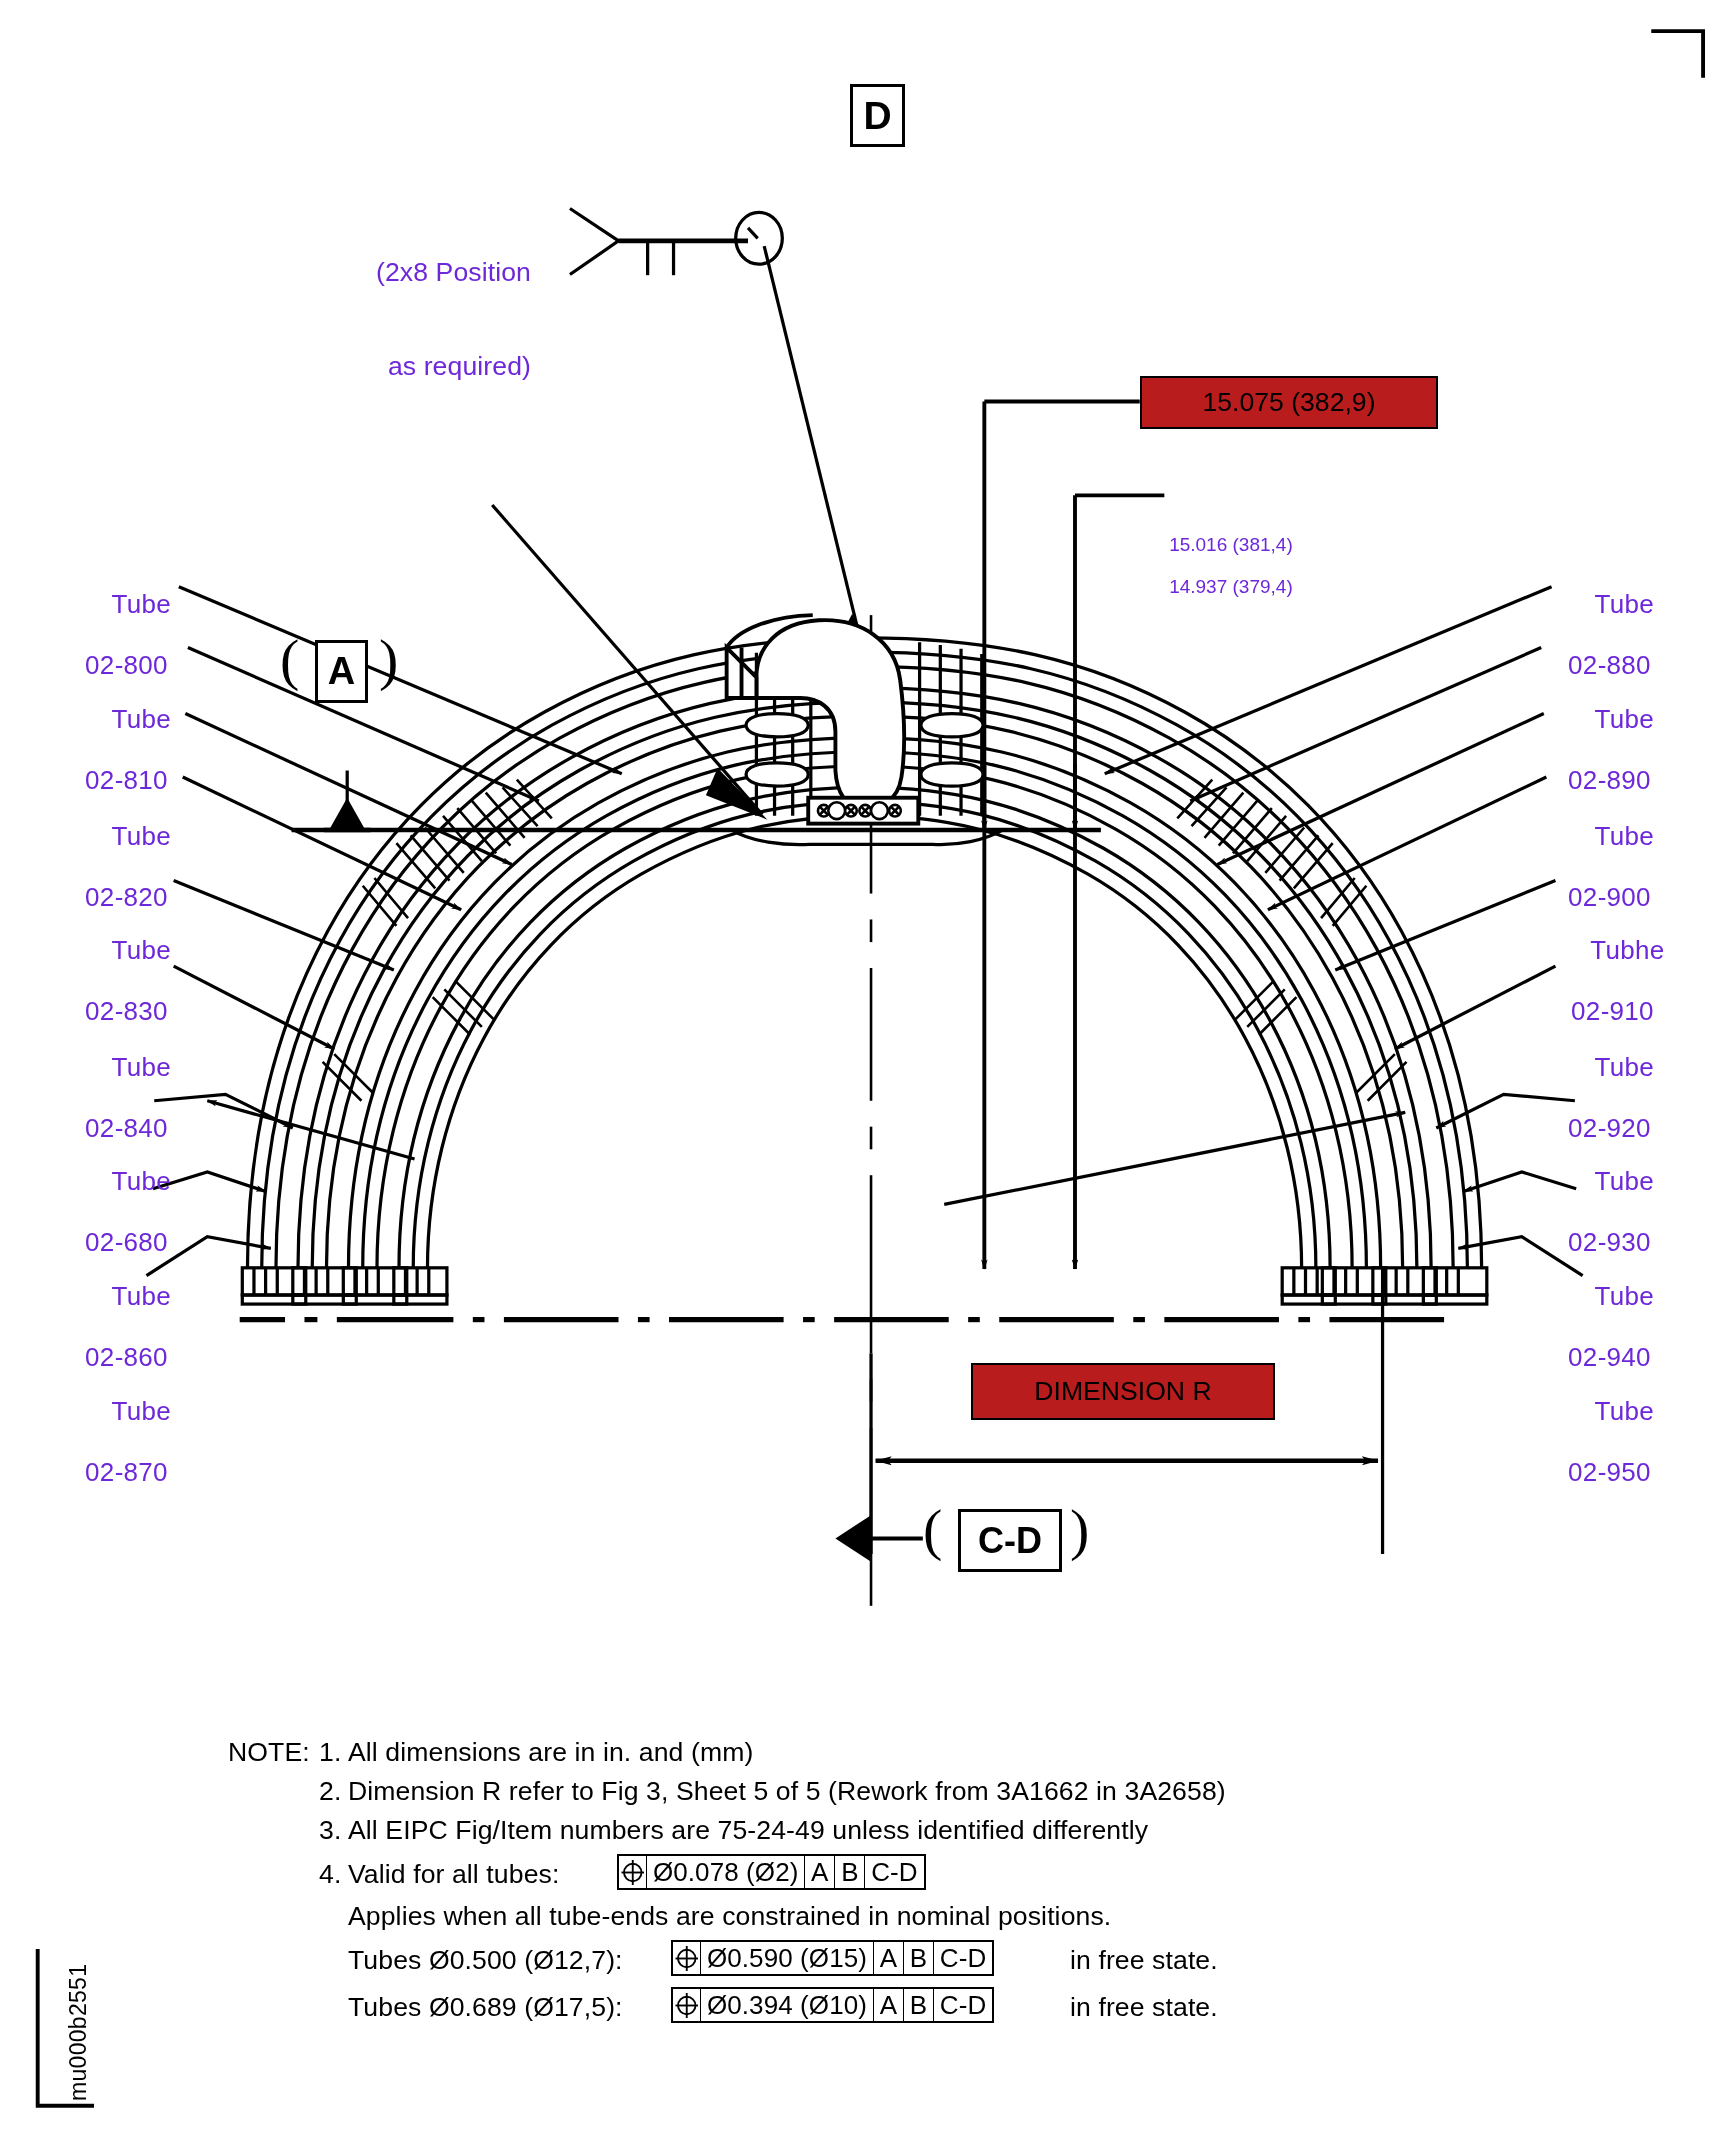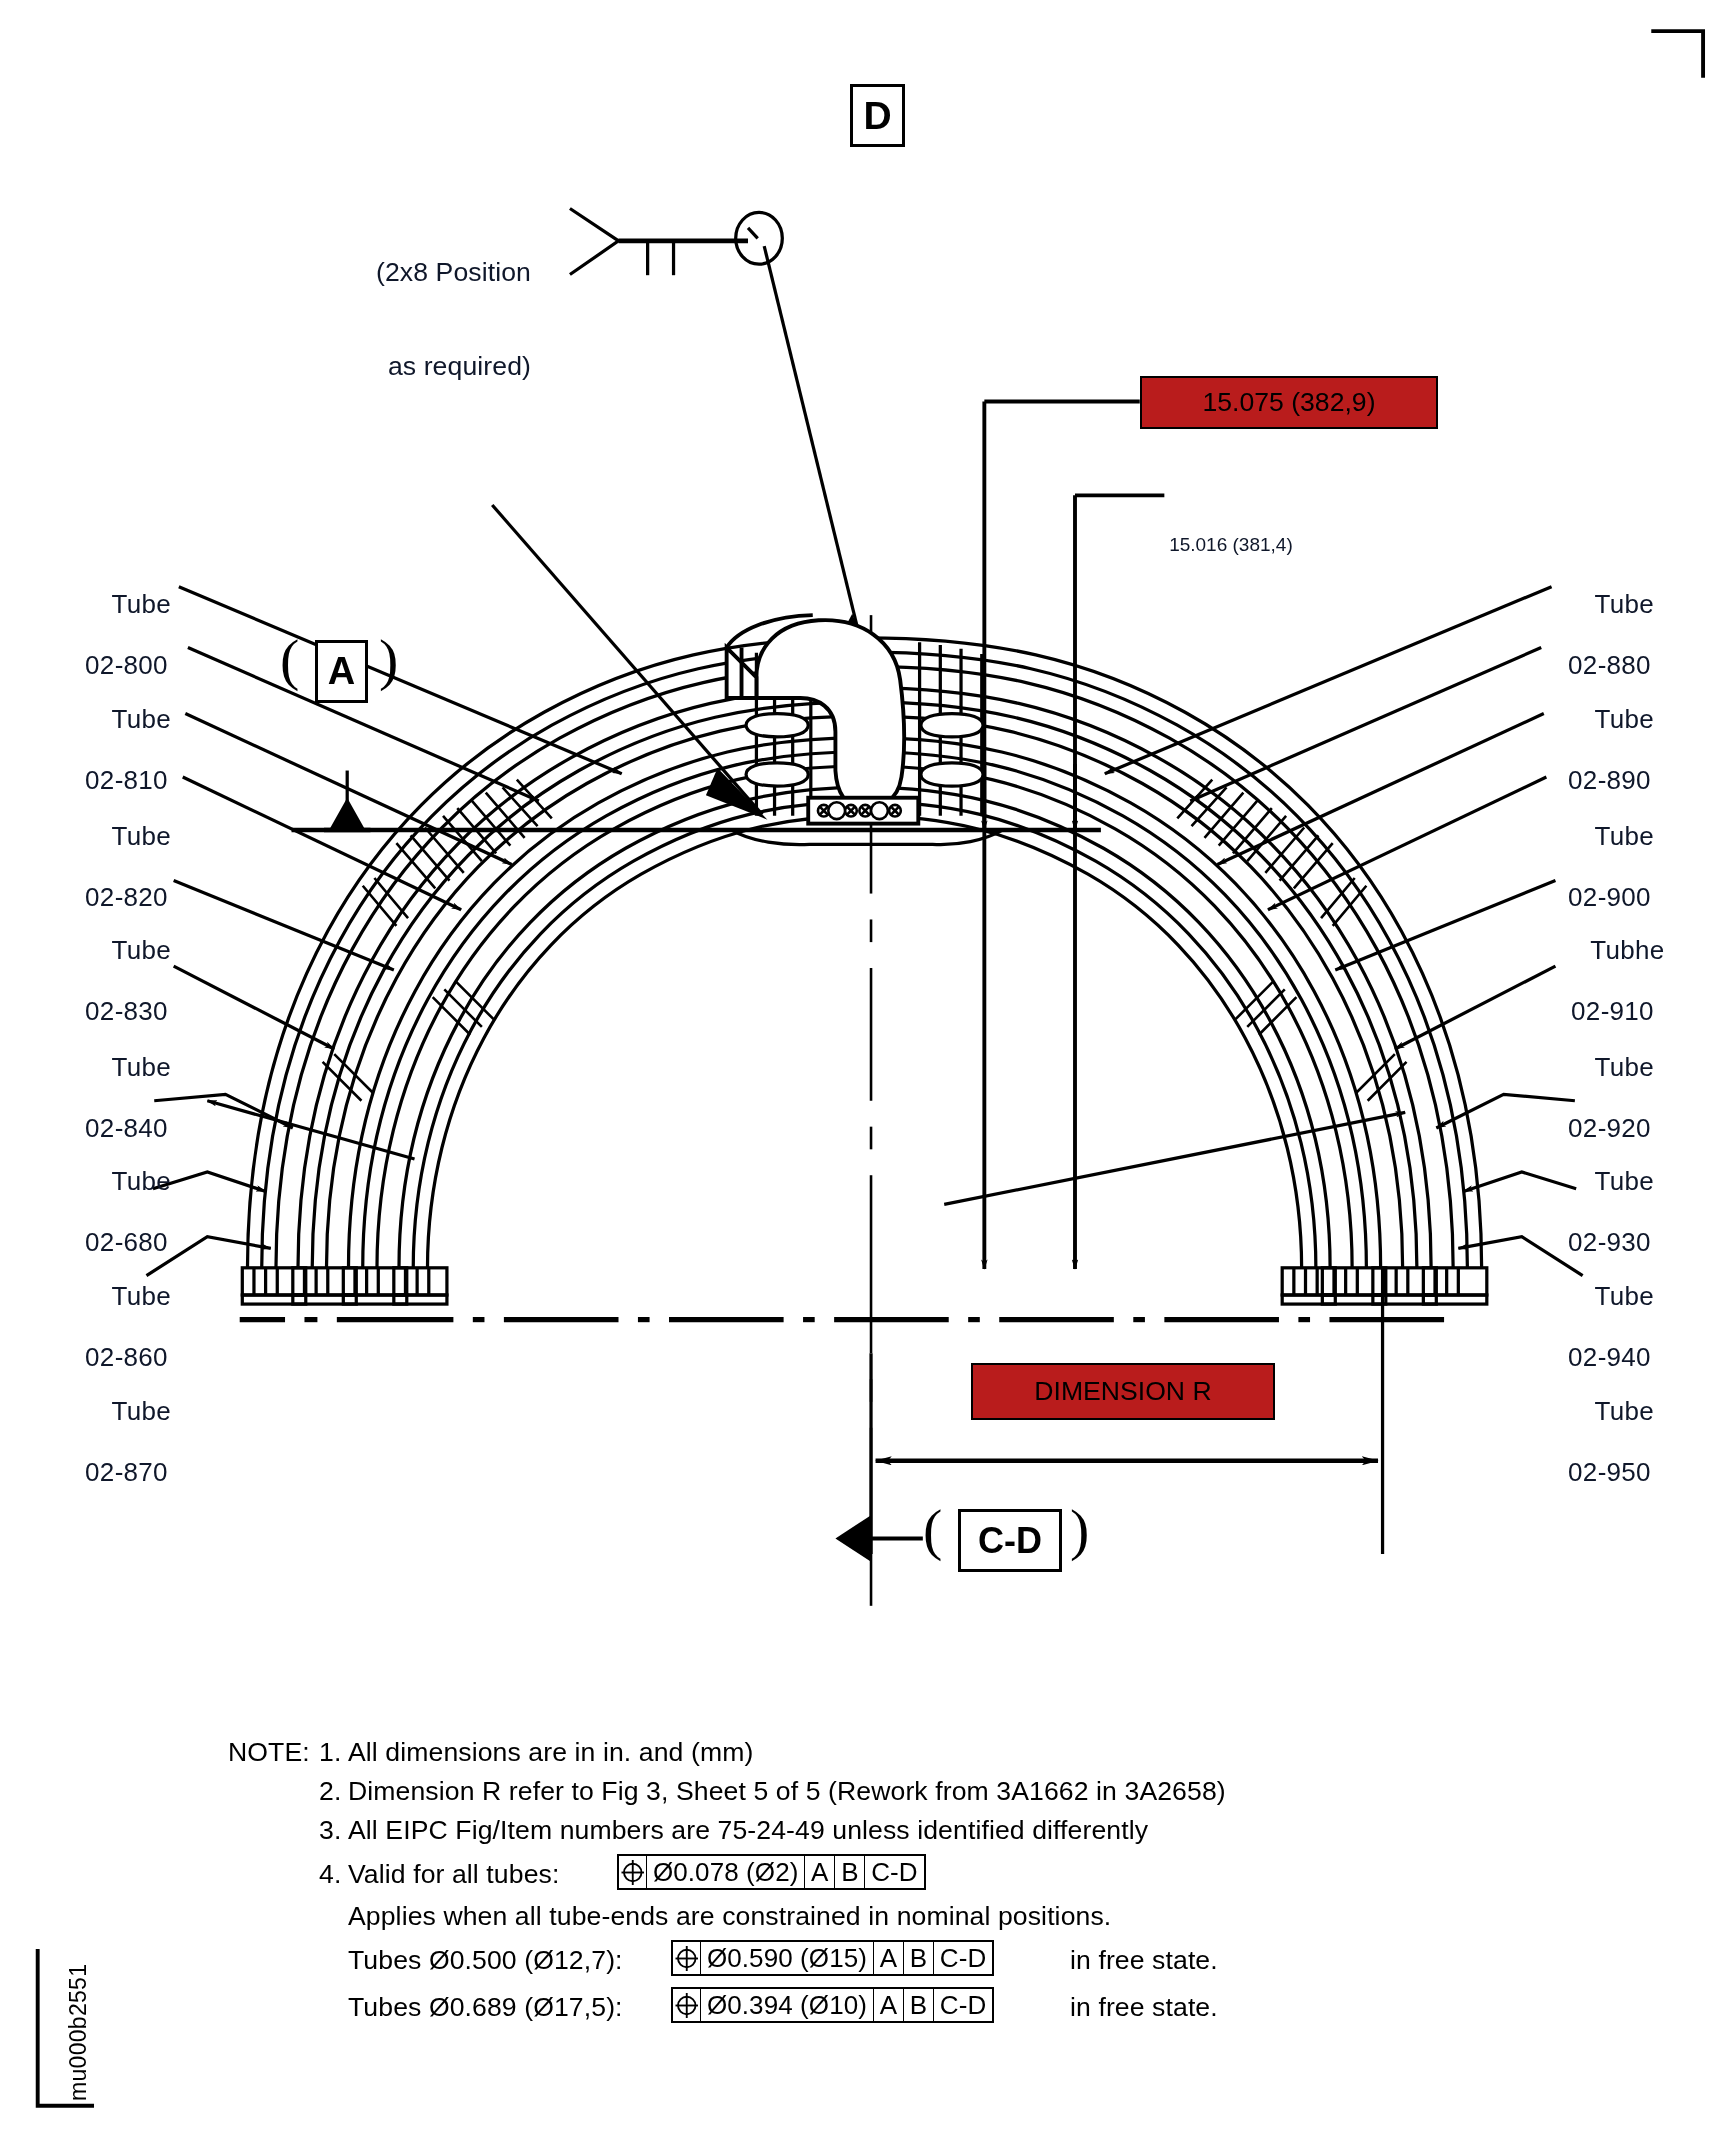--- a/index.html
+++ b/index.html
@@ -26,21 +26,21 @@
     position: absolute;
     left: 0; top: 0;
     width: 1733px;
     height: 2129px;
     pointer-events: none;
   }
   .txt {
     position: absolute;
     white-space: pre;
     font-family: "Liberation Sans", sans-serif;
-    color: #0f172a;
+    color: #6d28d9;
     line-height: 1.18;
   }
   .tube-label {
     font-size: 26px;
     text-align: center;
     letter-spacing: 0.3px;
   }
   .tube-label .l2 { display:block; }
 
   .callout {
@@ -422,20 +422,23 @@
     <span>as required)</span>
   </div>
 
 
   <div class="boxed" style="left:1140px; top:376px; width:298px; height:53px;">
     <span>15.075 (382,9)</span>
   </div>
 
   <div class="txt dimtext" style="left:1148px; top:512px;">
     <span>15.016 (381,4)</span>
+  </div>
+  <div class="txt dimtext" style="left:1148px; top:554px;">
+    <span>14.937 (379,4)</span>
   </div>
 
   <div class="paren" style="left:280px; top:631px;">(</div>
   <div class="datum-box" style="left:315px; top:640px; width:53px; height:63px; font-size:38px;">
     <span>A</span>
   </div>
   <div class="paren" style="left:379px; top:631px;">)</div>
 
   <div class="paren" style="left:923px; top:1501px;">(</div>
   <div class="datum-box" style="left:958px; top:1509px; width:104px; height:63px; font-size:36px;">

